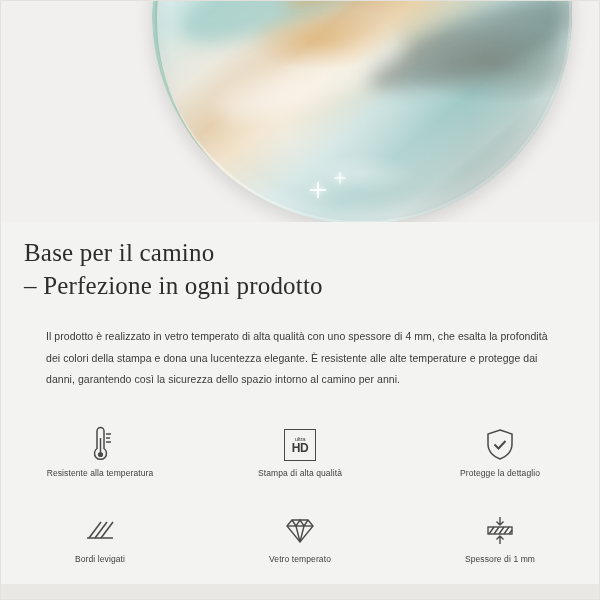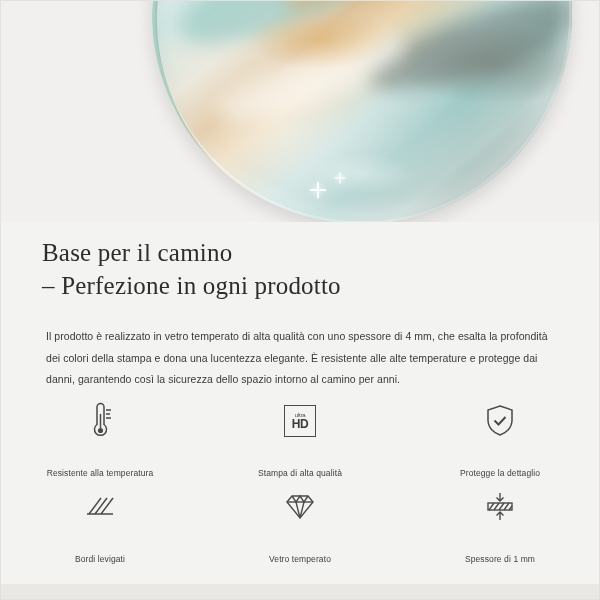--- a/index.html
+++ b/index.html
@@ -123,21 +123,21 @@
   
   .content {
     position: absolute;
     left: 0;
     top: 222px;
     width: 600px;
   }
 
   .headline {
     margin: 0;
-    padding: 14px 36px 0 42px;
+    padding: 14px 36px 0 24px;
     font-family: "Liberation Serif", serif;
     font-size: 25px;
     line-height: 1.32;
     font-weight: 400;
     color: #2d2d2d;
     letter-spacing: 0.2px;
   }
   .headline .line2 { display: block; }
 
   .paragraph {
@@ -158,33 +158,32 @@
     display: grid;
     grid-template-columns: repeat(3, 1fr);
     grid-template-rows: 86px 86px;
     row-gap: 0;
   }
 
   .feature {
     display: flex;
     flex-direction: column;
     align-items: center;
-    justify-content: space-between;
+    justify-content: flex-end;
     padding-top: 6px;
   }
 
   .feature .ico {
     height: 46px;
     display: flex;
     align-items: center;
     justify-content: center;
   }
 
   .feature .cap {
-    margin-top: 6px;
     font-size: 8.5px;
     color: #404040;
     text-align: center;
     letter-spacing: 0.1px;
   }
 
   .ultrahd-box {
     width: 30px;
     height: 30px;
     border: 1.6px solid #4a4a4a;

